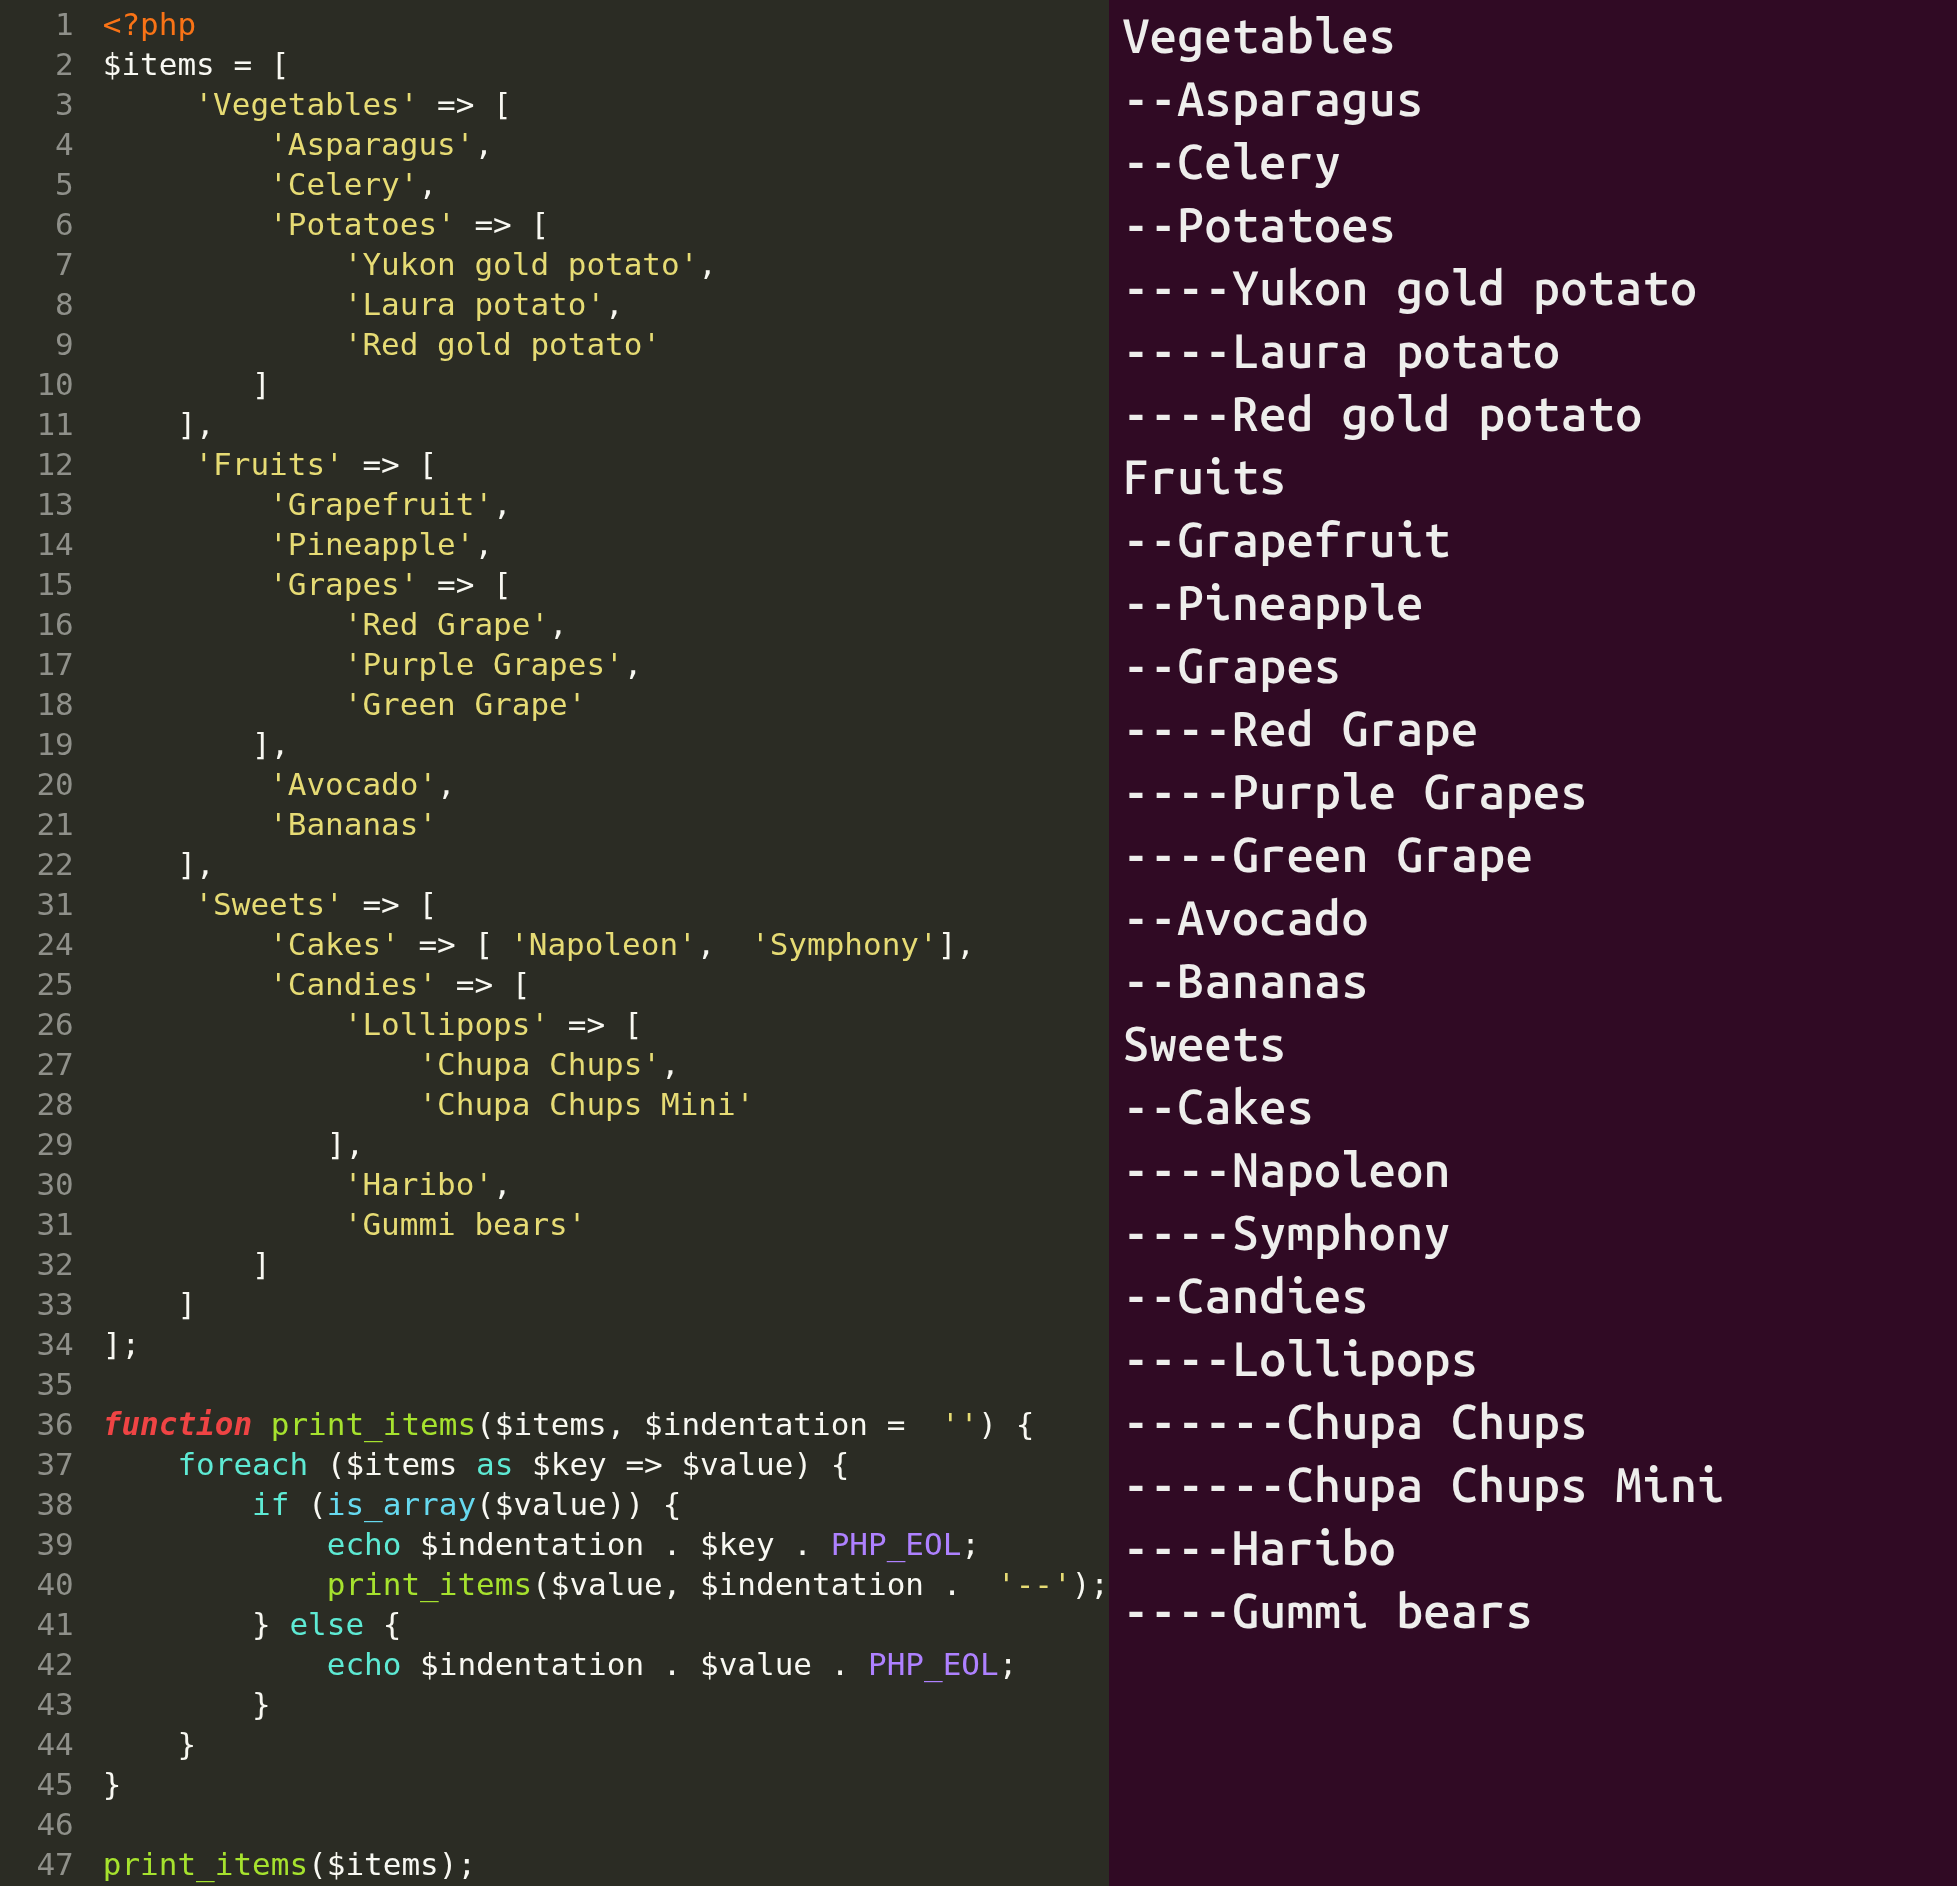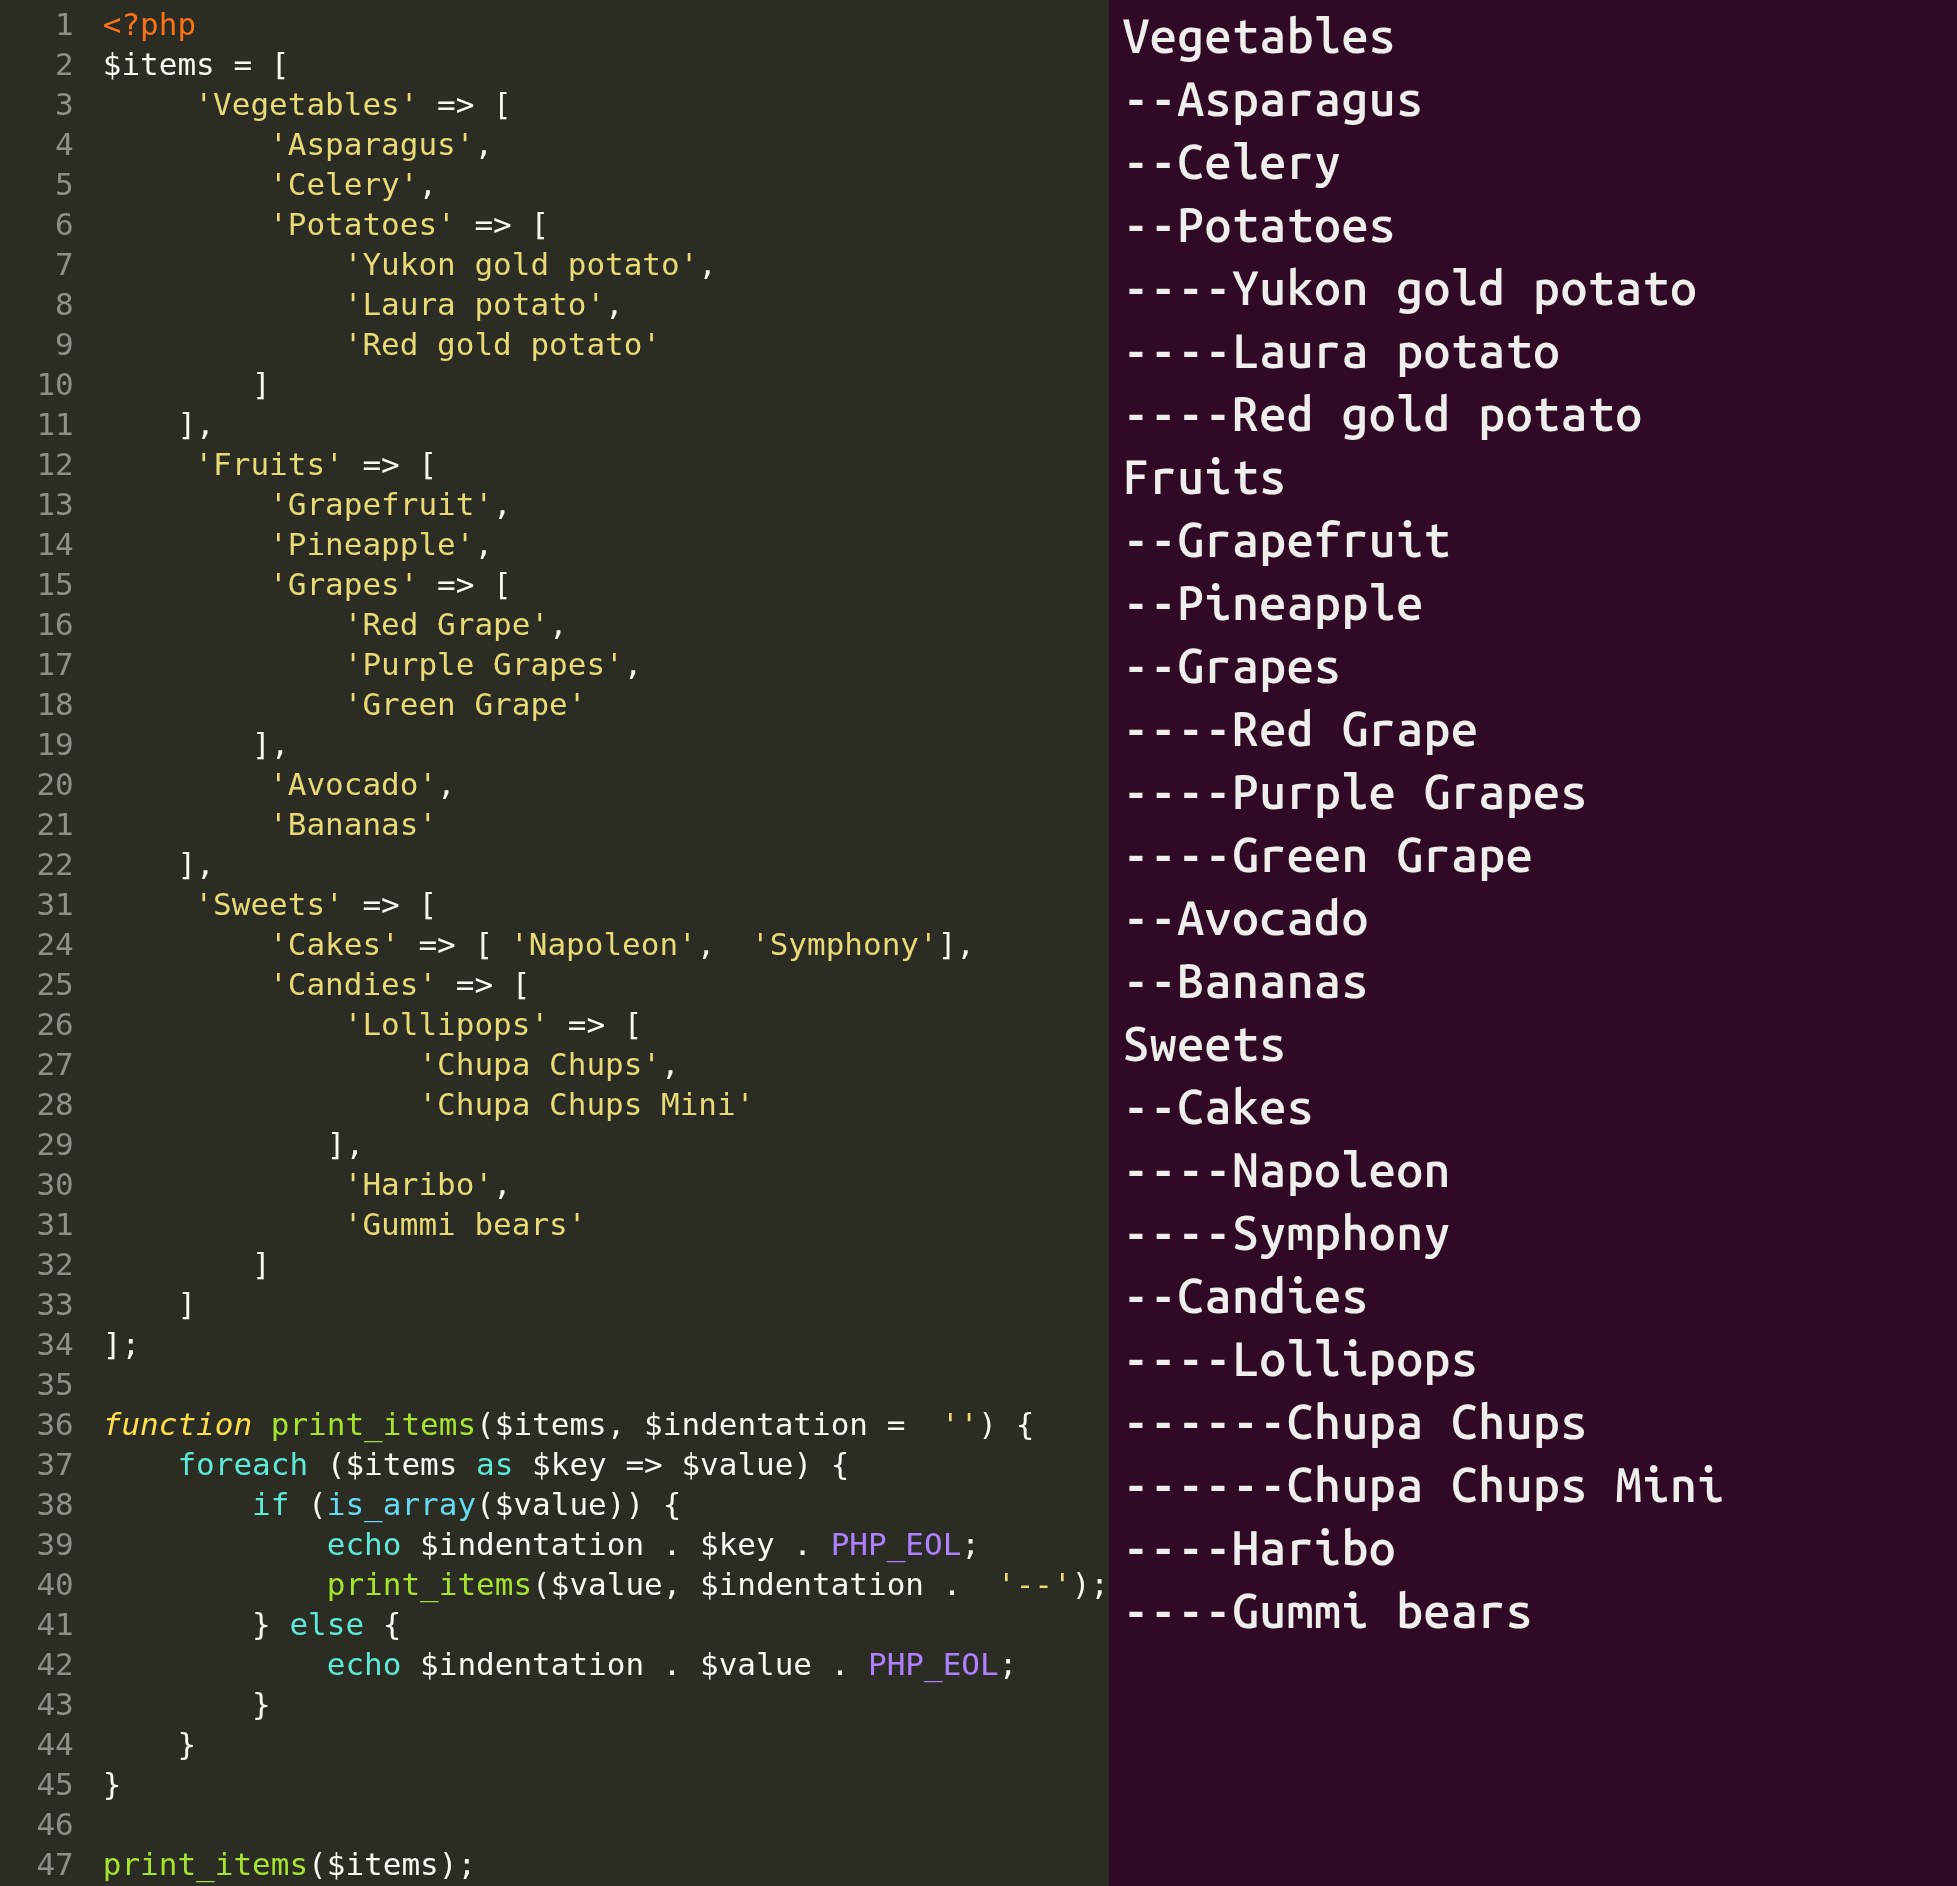--- a/index.html
+++ b/index.html
@@ -28,21 +28,21 @@
   .code {
     flex: 1;
     color: #f8f8f2;
     white-space: pre;
   }
   .code .line { height: 40px; }
   .tag { color: #f97316; }
   .var { color: #f8f8f2; }
   .op  { color: #f8f8f2; }
   .str { color: #e6db74; margin-left: 17px; }
-  .kw  { color: #fde047; font-style: italic; }
+  .kw  { color: #ef4444; font-style: italic; font-weight: bold; }
   .kw2 { color: #5eead4; }
   .fn  { color: #a6e22e; }
   .builtin { color: #66d9ef; }
   .const { color: #ae81ff; }
 
   .terminal {
     width: 859px;
     height: 1887px;
     background: #300a24;
     color: #eeeeec;

